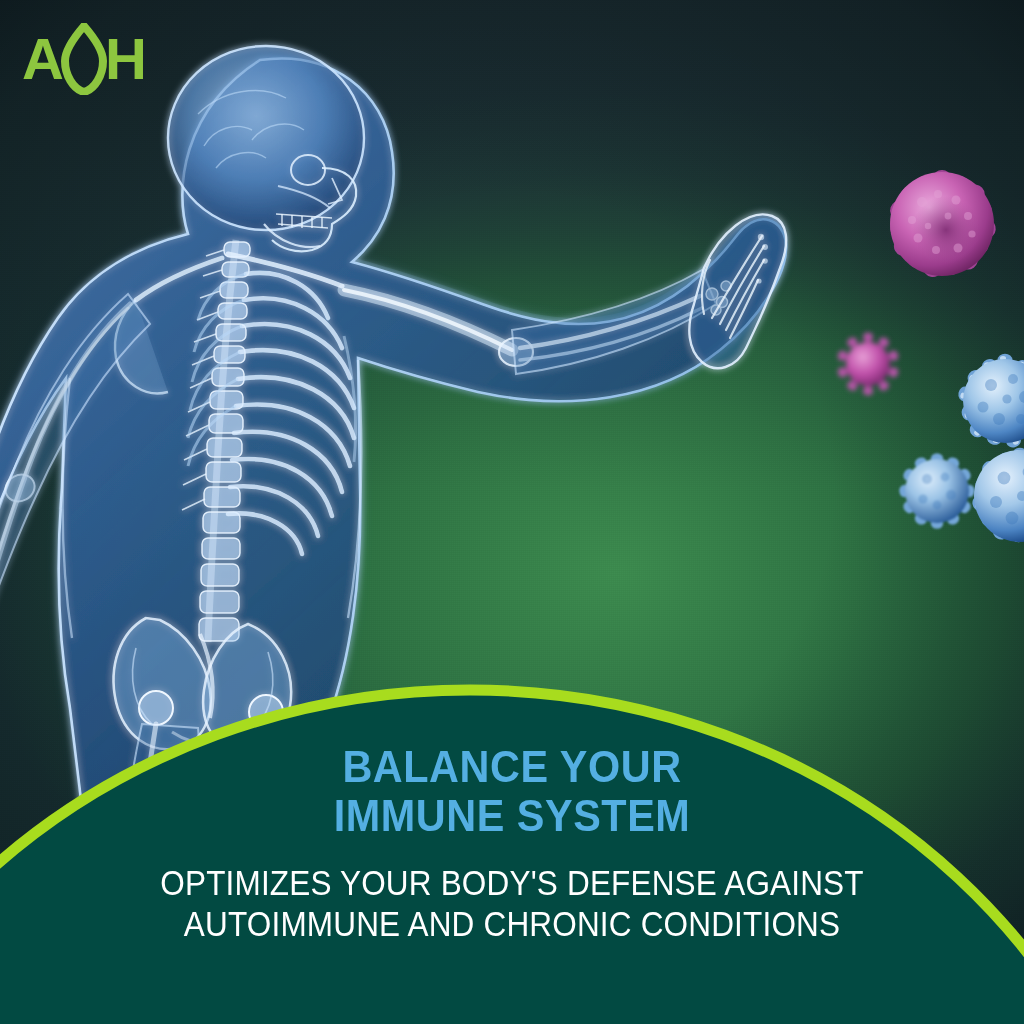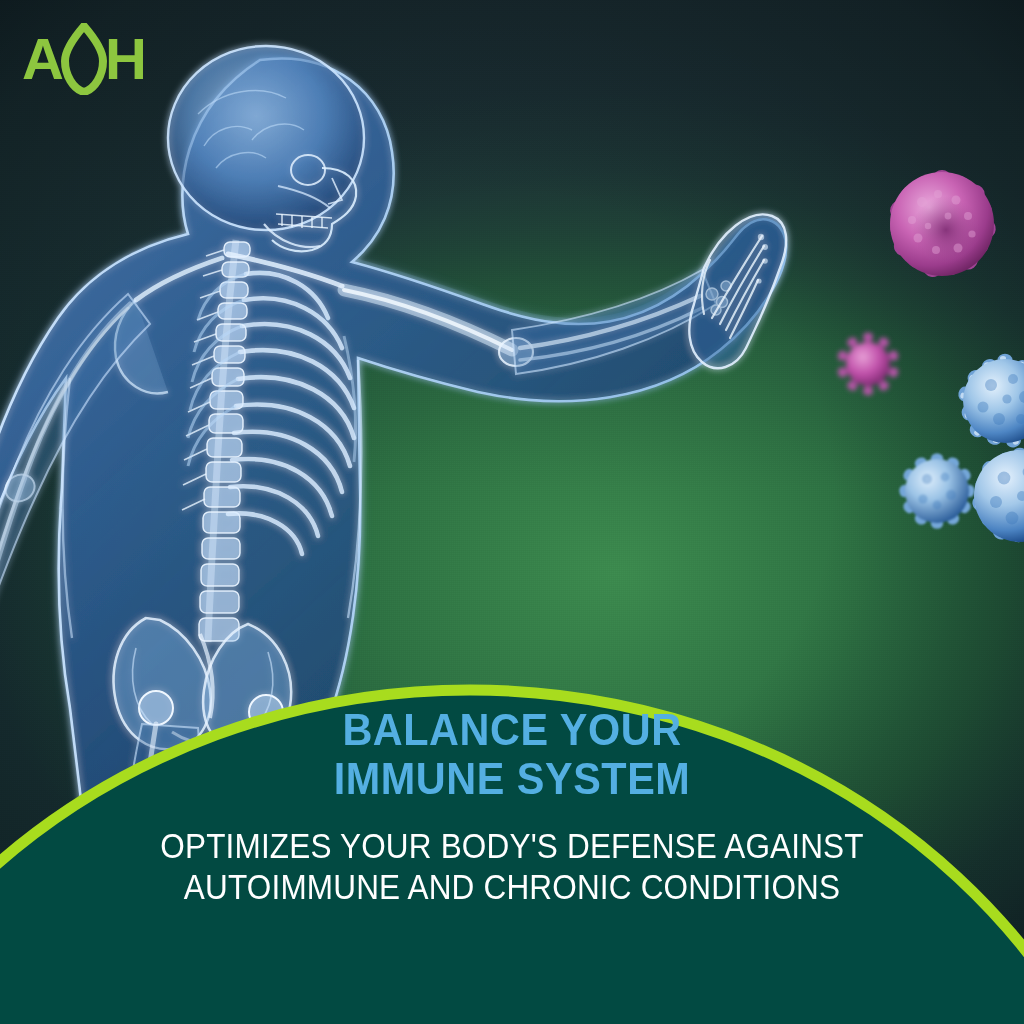--- a/index.html
+++ b/index.html
@@ -39,21 +39,21 @@
   .virus{position:absolute;}
   .virus svg{overflow:visible;}
   .v-blur{filter:blur(2.4px);}
   .v-blur2{filter:blur(1.1px);}
 
   
   #panel{position:absolute;left:0;top:0;width:1024px;height:1024px;pointer-events:none;}
   #panel svg{display:block;}
 
   
-  .textwrap{position:absolute;left:0;top:708px;width:1024px;text-align:center;}
+  .textwrap{position:absolute;left:0;top:745px;width:1024px;text-align:center;}
   .headline{
     color:#54AFE2;font-weight:700;font-size:44px;line-height:1.02;
     letter-spacing:.6px;margin:0;
     font-family:"Liberation Sans", sans-serif;
     transform:scaleX(.94);transform-origin:center;
   }
   .headline .l2{display:block;margin-top:4px;}
   .subline{
     color:#ffffff;font-weight:400;font-size:35px;line-height:1.12;
     letter-spacing:.2px;margin:0;padding-top:24px;

